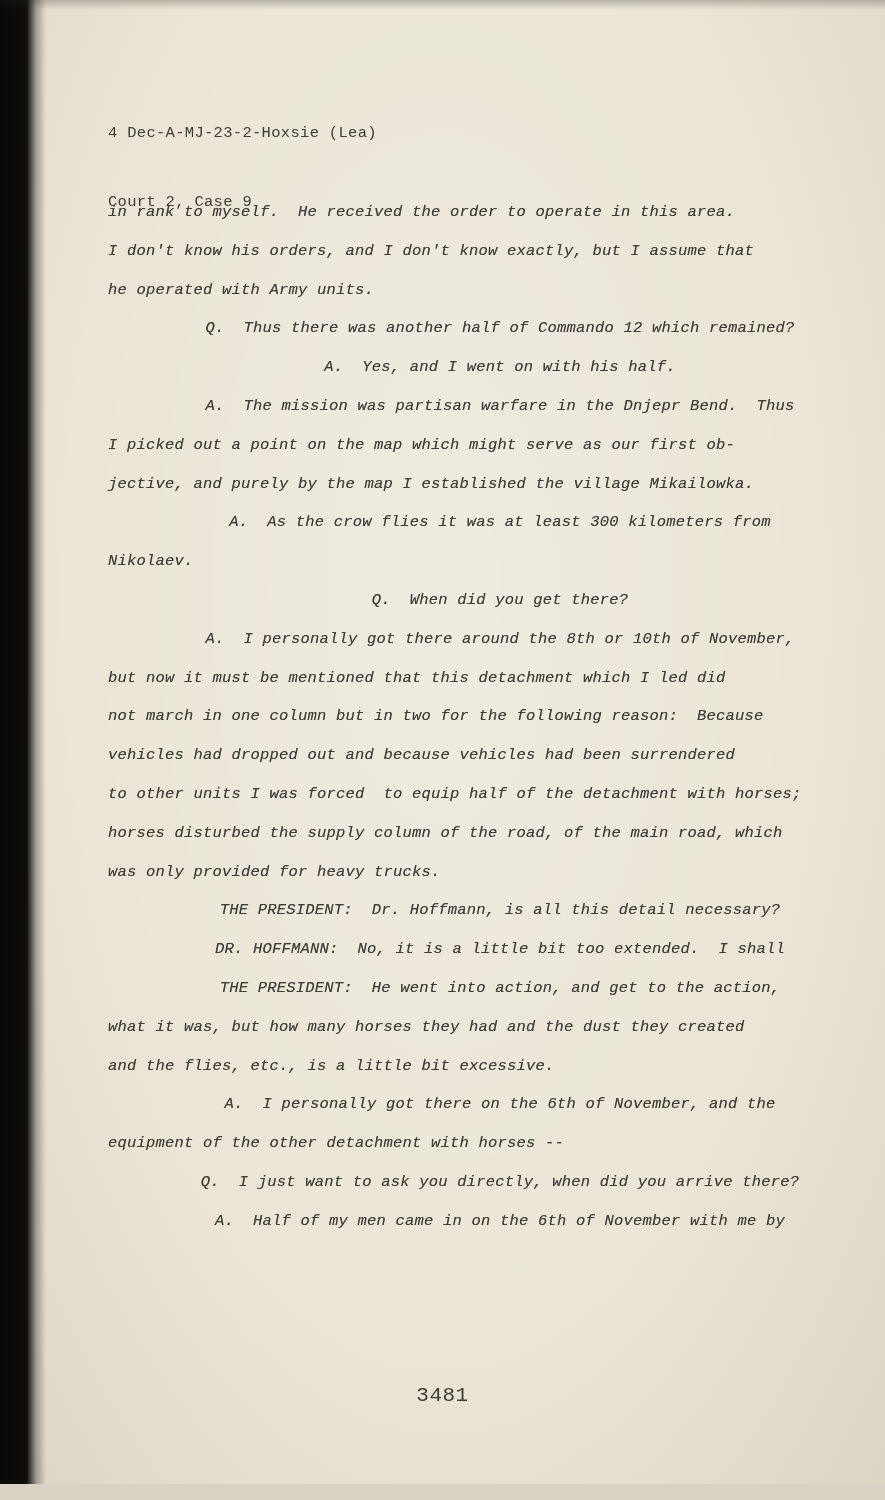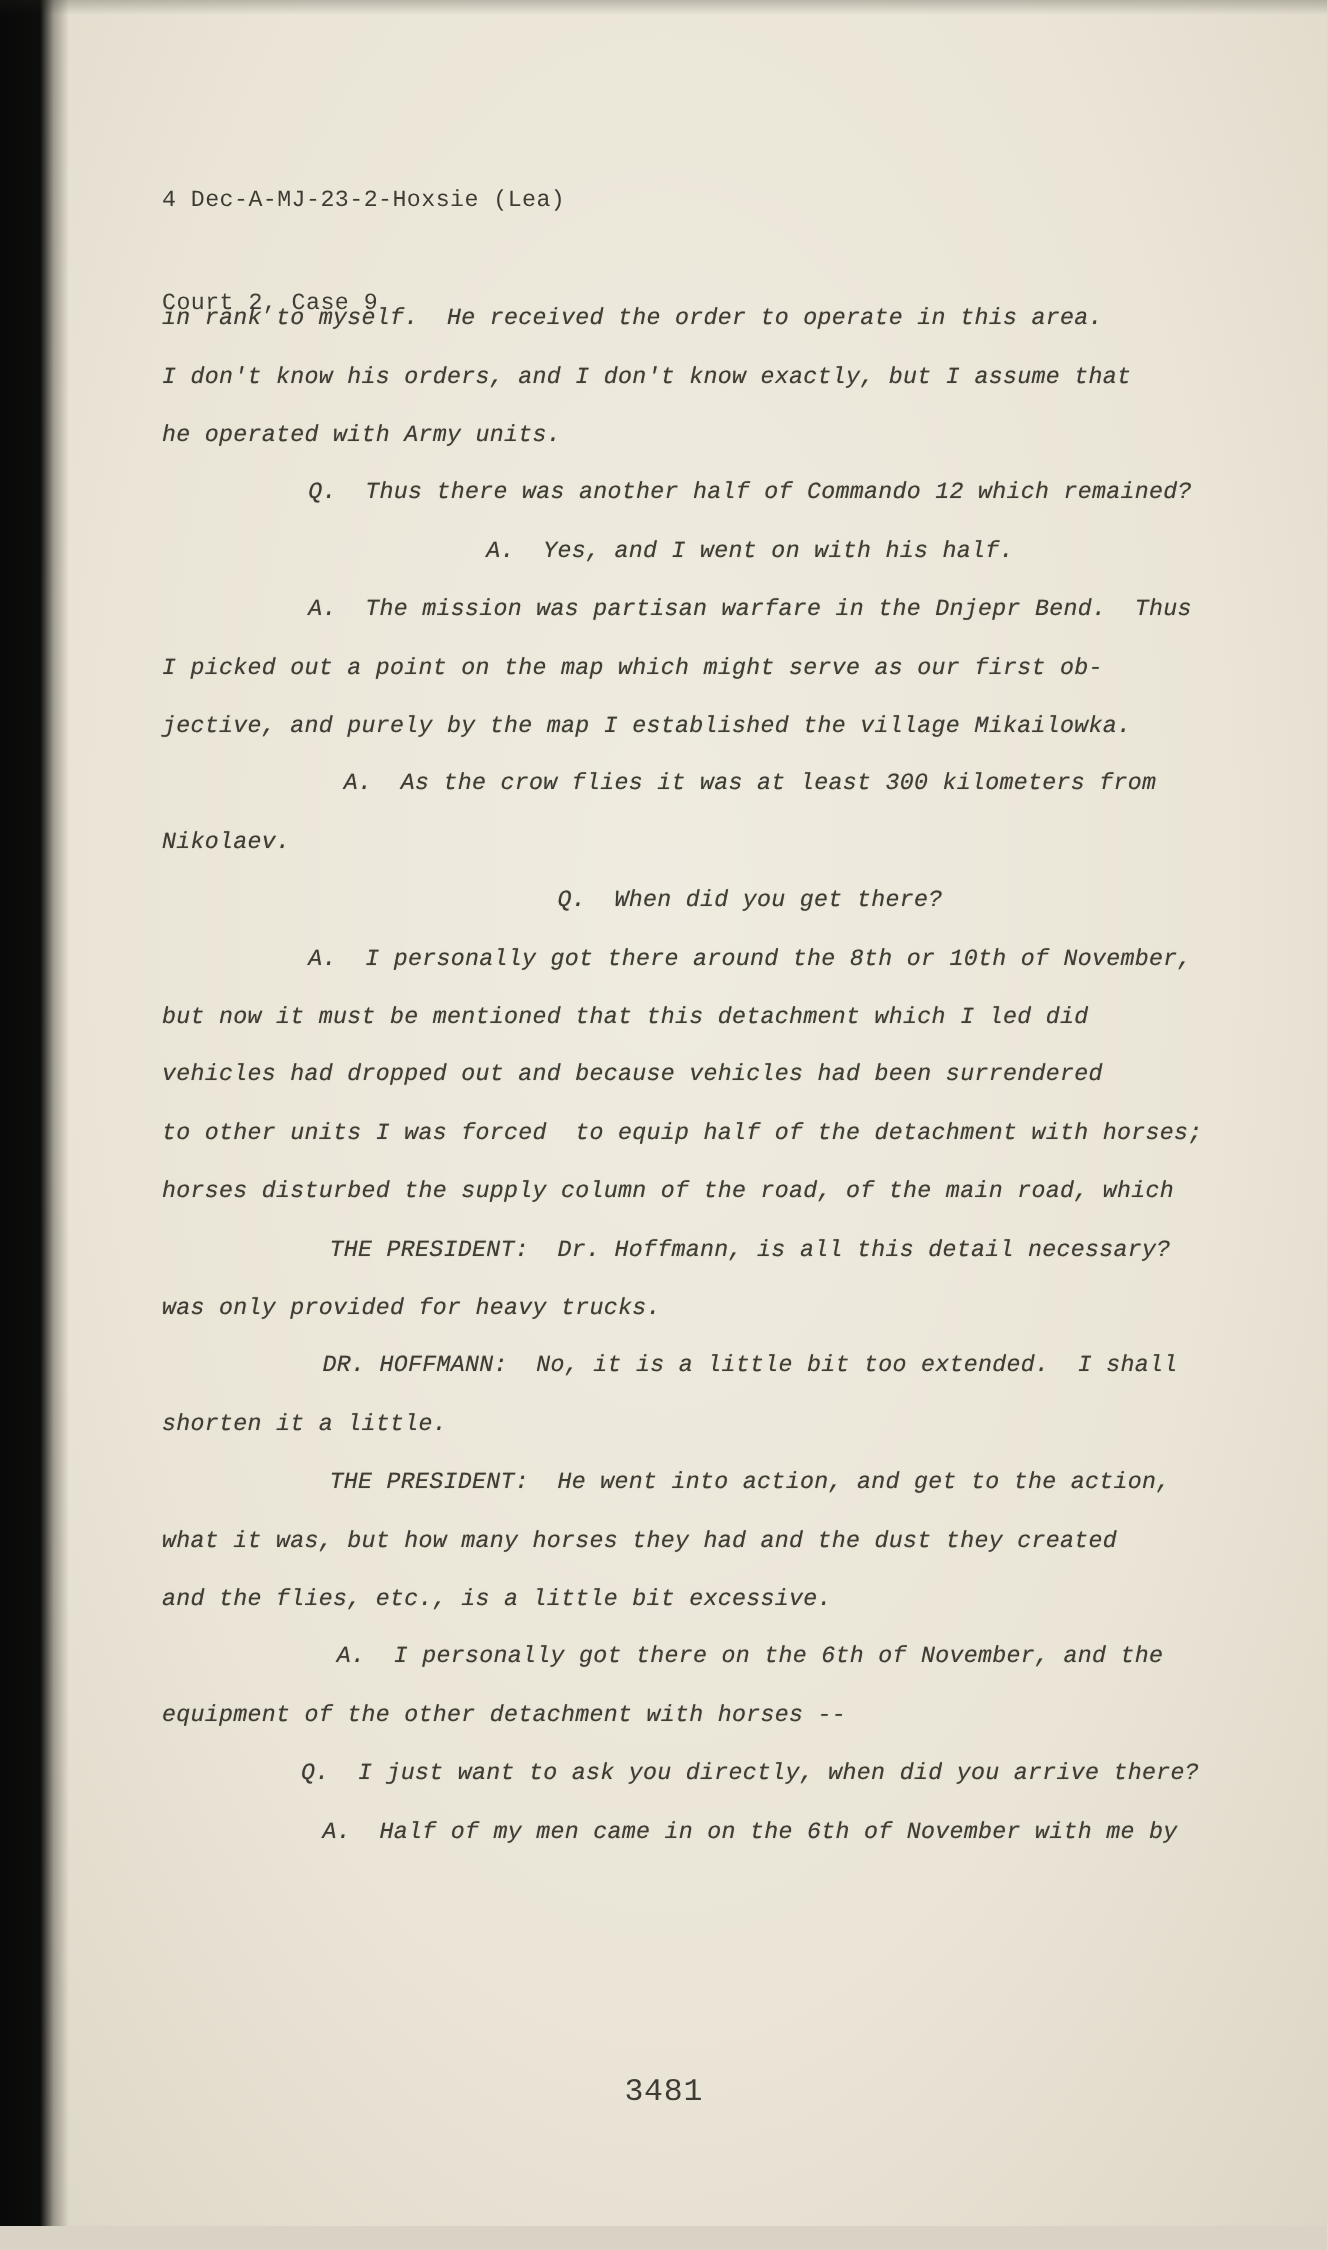--- a/index.html
+++ b/index.html
@@ -87,27 +87,27 @@
       <div class="line indent">Q.  Thus there was another half of Commando 12 which remained?</div>
       <div class="line indent">A.  Yes, and I went on with his half.</div>
       <div class="line indent">A.  The mission was partisan warfare in the Dnjepr Bend.  Thus</div>
       <div class="line">I picked out a point on the map which might serve as our first ob-</div>
       <div class="line">jective, and purely by the map I established the village Mikailowka.</div>
       <div class="line indent">A.  As the crow flies it was at least 300 kilometers from</div>
       <div class="line">Nikolaev.</div>
       <div class="line indent">Q.  When did you get there?</div>
       <div class="line indent">A.  I personally got there around the 8th or 10th of November,</div>
       <div class="line">but now it must be mentioned that this detachment which I led did</div>
+      <div class="line">not march in one column but in two for the following reason:  Because</div>
       <div class="line">vehicles had dropped out and because vehicles had been surrendered</div>
       <div class="line">to other units I was forced  to equip half of the detachment with horses;</div>
       <div class="line">horses disturbed the supply column of the road, of the main road, which</div>
+      <div class="line">was only provided for heavy trucks.</div>
       <div class="line indent">THE PRESIDENT:  Dr. Hoffmann, is all this detail necessary?</div>
-      <div class="line">was only provided for heavy trucks.</div>
       <div class="line indent">DR. HOFFMANN:  No, it is a little bit too extended.  I shall</div>
-      <div class="line">shorten it a little.</div>
       <div class="line indent">THE PRESIDENT:  He went into action, and get to the action,</div>
       <div class="line">what it was, but how many horses they had and the dust they created</div>
       <div class="line">and the flies, etc., is a little bit excessive.</div>
       <div class="line indent">A.  I personally got there on the 6th of November, and the</div>
       <div class="line">equipment of the other detachment with horses --</div>
       <div class="line indent">Q.  I just want to ask you directly, when did you arrive there?</div>
       <div class="line indent">A.  Half of my men came in on the 6th of November with me by</div>
     </div>
 
   <div class="page-number">3481</div>

